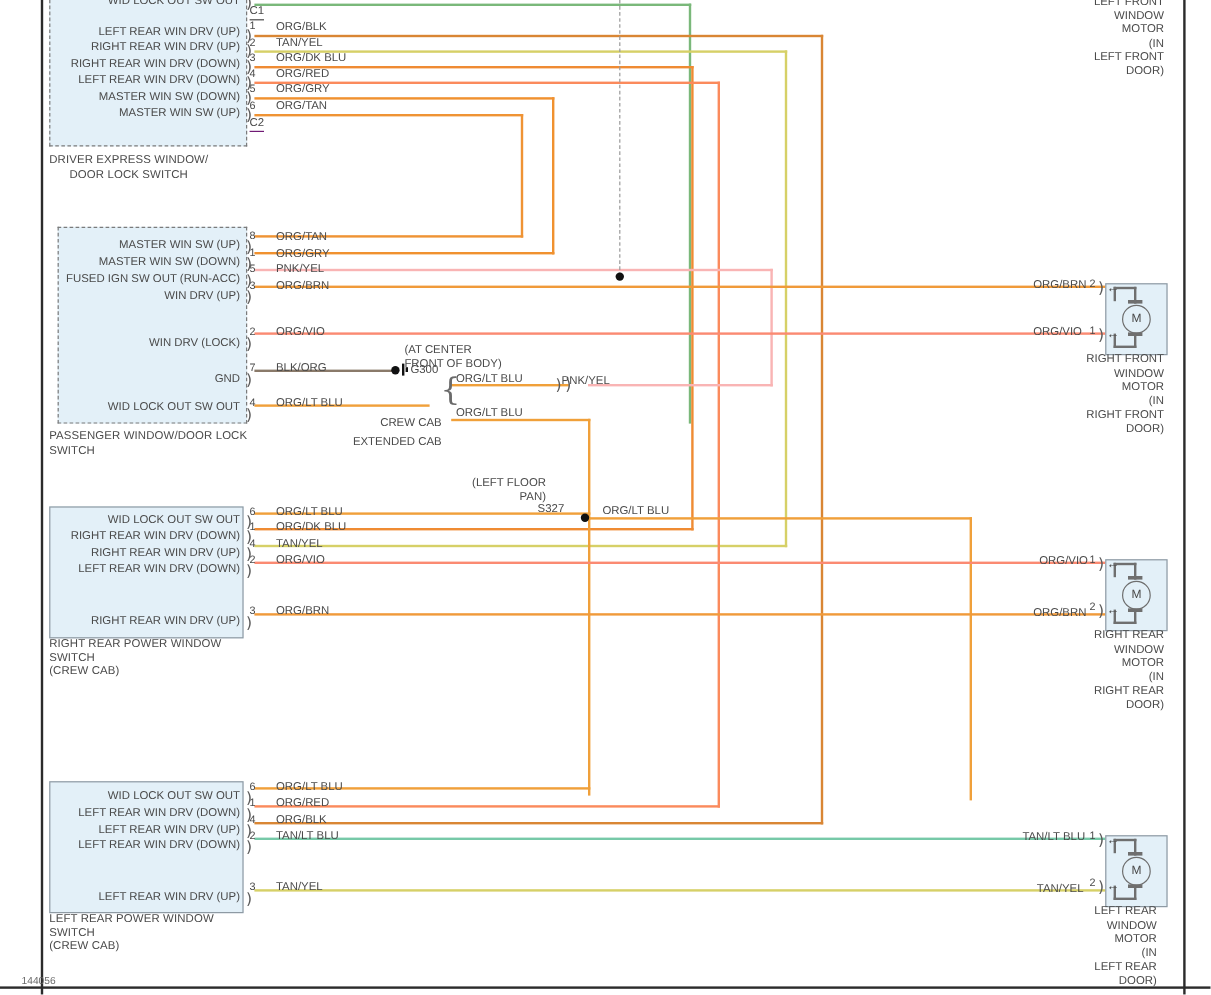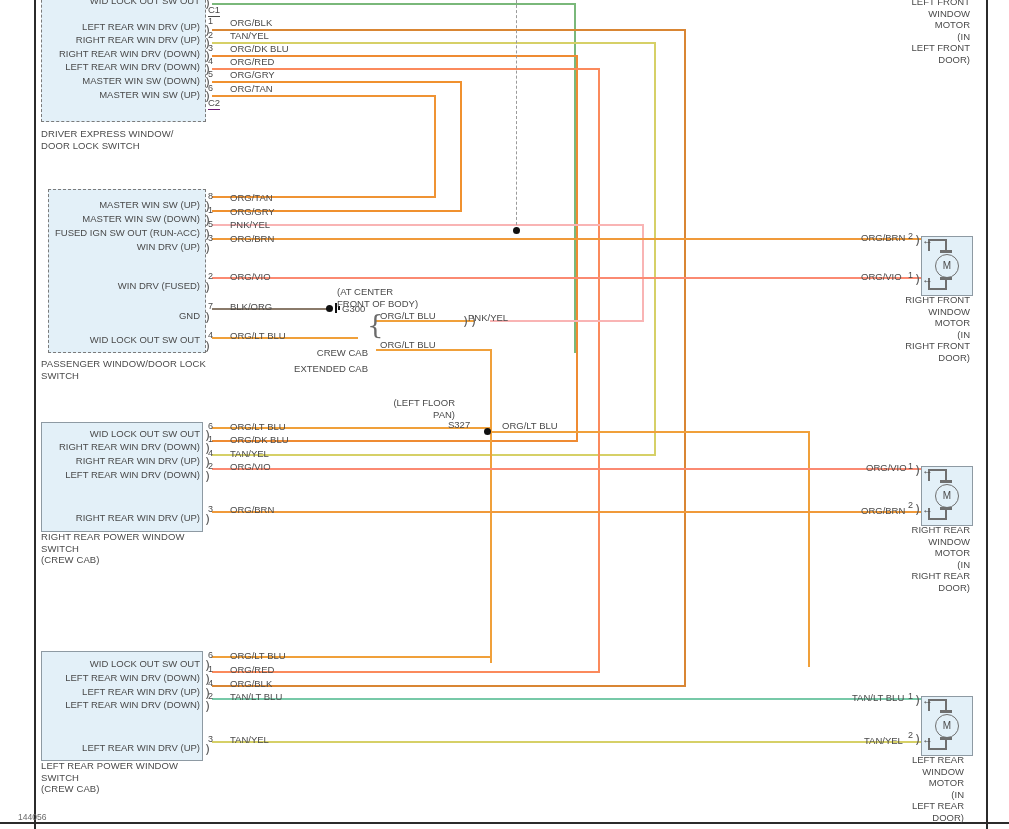--- a/index.html
+++ b/index.html
@@ -163,21 +163,21 @@
   <div class="conn" style="left:205px;top:78px;">)</div>
   <div class="wirename" style="left:230px;top:70px;">ORG/GRY</div>
 
   <div class="pinnum" style="left:208px;top:84px;">6</div>
   <div class="pinlabel" style="left:4px;top:90px;width:196px;">MASTER WIN SW (UP)</div>
   <div class="conn" style="left:205px;top:92px;">)</div>
   <div class="wirename" style="left:230px;top:84px;">ORG/TAN</div>
 
   <div class="wirename" style="left:208px;top:98px;border-bottom:1px solid #701a75;padding-bottom:1px;">C2</div>
 
-  <div class="sw-caption" style="left:41px;top:128px;">DRIVER EXPRESS WINDOW/
+  <div class="sw-caption" style="left:41px;top:128px;text-align:center;">DRIVER EXPRESS WINDOW/
 DOOR LOCK SWITCH</div>
 
   <div class="sw dashed" style="left:48px;top:189px;width:156px;height:162px;"></div>
 
   <div class="pinnum" style="left:208px;top:192px;">8</div>
   <div class="pinlabel" style="left:4px;top:200px;width:196px;">MASTER WIN SW (UP)</div>
   <div class="conn" style="left:205px;top:202px;">)</div>
   <div class="wirename" style="left:230px;top:193px;">ORG/TAN</div>
 
   <div class="pinnum" style="left:208px;top:206px;">1</div>
@@ -189,21 +189,21 @@
   <div class="pinlabel" style="left:4px;top:228px;width:196px;">FUSED IGN SW OUT (RUN-ACC)</div>
   <div class="conn" style="left:205px;top:230px;">)</div>
   <div class="wirename" style="left:230px;top:220px;">PNK/YEL</div>
 
   <div class="pinnum" style="left:208px;top:234px;">3</div>
   <div class="pinlabel" style="left:4px;top:242px;width:196px;">WIN DRV (UP)</div>
   <div class="conn" style="left:205px;top:244px;">)</div>
   <div class="wirename" style="left:230px;top:234px;">ORG/BRN</div>
 
   <div class="pinnum" style="left:208px;top:272px;">2</div>
-  <div class="pinlabel" style="left:4px;top:281px;width:196px;">WIN DRV (FUSED)</div>
+  <div class="pinlabel" style="left:4px;top:281px;width:196px;">WIN DRV (LOCK)</div>
   <div class="conn" style="left:205px;top:283px;">)</div>
   <div class="wirename" style="left:230px;top:272px;">ORG/VIO</div>
 
   <div class="pinnum" style="left:208px;top:302px;">7</div>
   <div class="pinlabel" style="left:4px;top:311px;width:196px;">GND</div>
   <div class="conn" style="left:205px;top:313px;">)</div>
   <div class="wirename" style="left:230px;top:302px;">BLK/ORG</div>
 
   <div class="pinnum" style="left:208px;top:331px;">4</div>
   <div class="pinlabel" style="left:4px;top:335px;width:196px;">WID LOCK OUT SW OUT</div>

